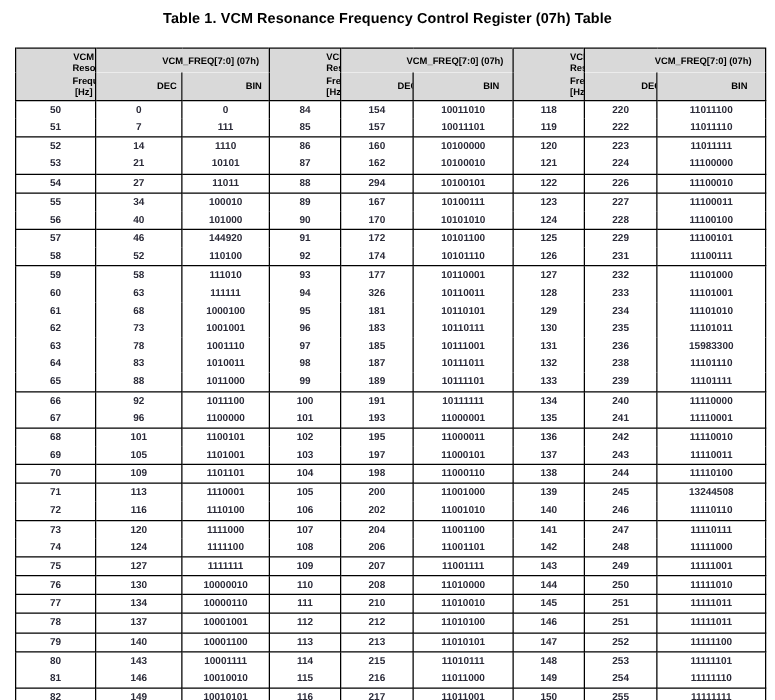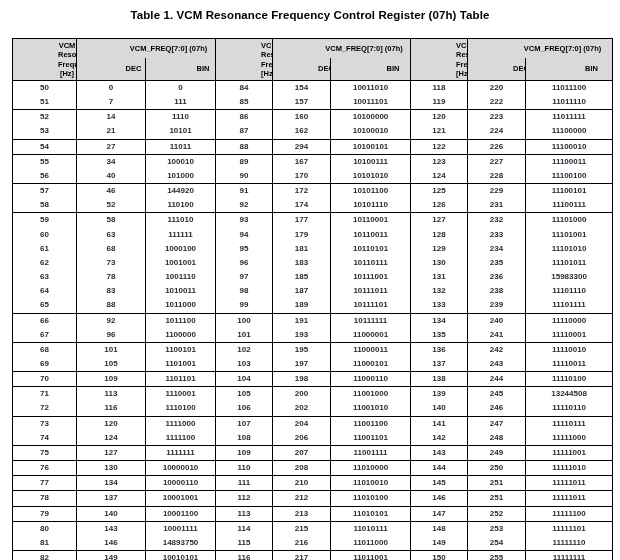--- a/index.html
+++ b/index.html
@@ -195,21 +195,21 @@
           <td>10110001</td>
           <td>127</td>
           <td>232</td>
           <td>11101000</td>
         </tr>
         <tr>
           <td>60</td>
           <td>63</td>
           <td>111111</td>
           <td>94</td>
-          <td>179</td>
+          <td>326</td>
           <td>10110011</td>
           <td>128</td>
           <td>233</td>
           <td>11101001</td>
         </tr>
         <tr>
           <td>61</td>
           <td>68</td>
           <td>1000100</td>
           <td>95</td>
@@ -424,21 +424,21 @@
           <td>114</td>
           <td>215</td>
           <td>11010111</td>
           <td>148</td>
           <td>253</td>
           <td>11111101</td>
         </tr>
         <tr class="brk">
           <td>81</td>
           <td>146</td>
-          <td>14893750</td>
+          <td>10010010</td>
           <td>115</td>
           <td>216</td>
           <td>11011000</td>
           <td>149</td>
           <td>254</td>
           <td>11111110</td>
         </tr>
         <tr class="brk">
           <td>82</td>
           <td>149</td>

